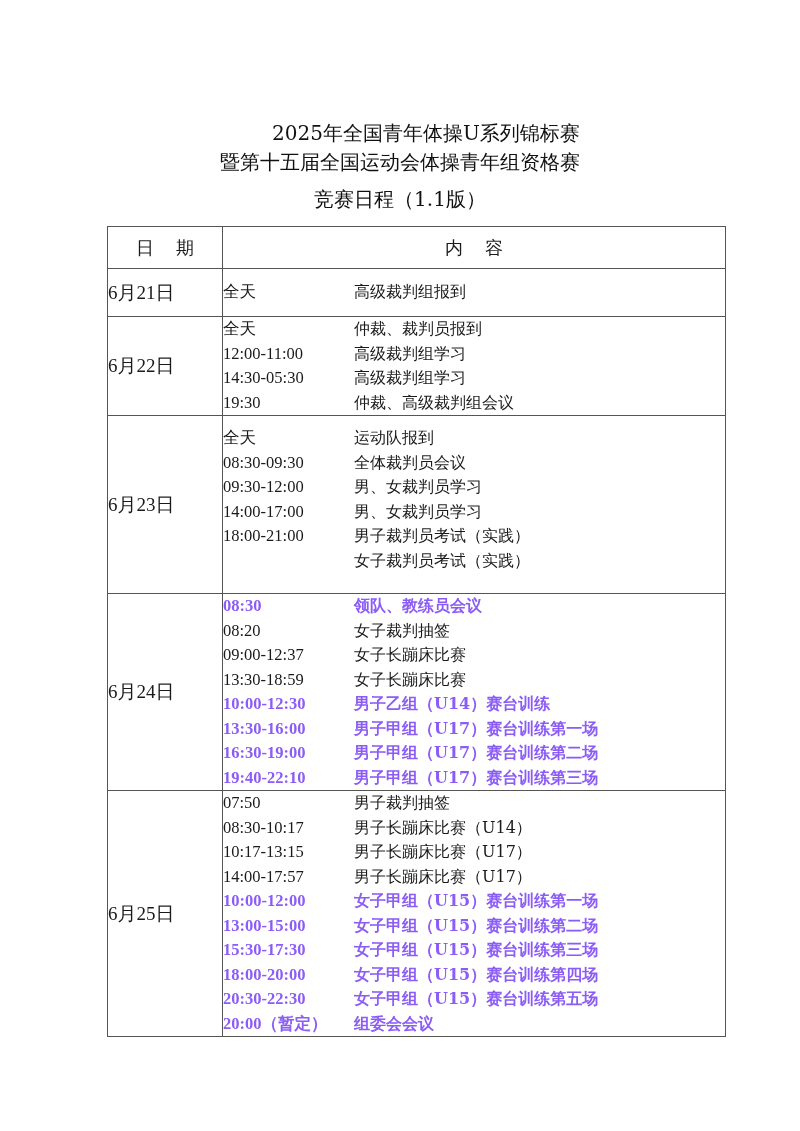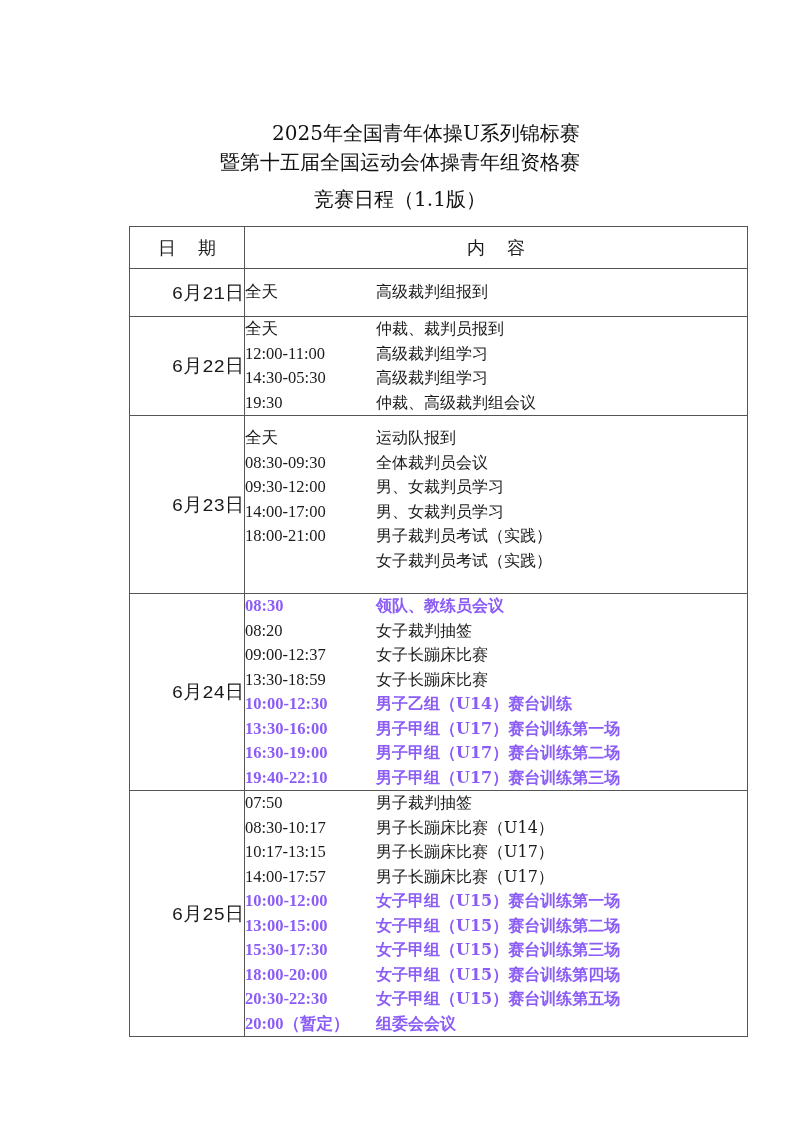--- a/index.html
+++ b/index.html
@@ -3,30 +3,30 @@
 <meta charset="utf-8">
 <style>
   html, body { margin: 0; padding: 0; background: #ffffff; }
   body { width: 800px; height: 1131px; position: relative; overflow: hidden;
          font-family: "DejaVu Serif", "Liberation Serif", serif; color: #1a1a1a; }
   .title { position: absolute; left: 0; width: 800px; text-align: center;
            font-size: 20px; line-height: 24px; color: #111; }
   .t1 { top: 121px; padding-left: 26px; }
   .t2 { top: 150px; }
   .t3 { top: 187px; }
-  table.sched { position: absolute; left: 129px; top: 226px; width: 618px;
+  table.sched { position: absolute; left: 107px; top: 226px; width: 618px;
                 border-collapse: collapse; table-layout: fixed; }
   table.sched td, table.sched th { border: 1.4px solid #555; padding: 0; }
   col.c-date { width: 115px; }
   col.c-content { width: 503px; }
   th { font-weight: normal; font-size: 18px; height: 41px; text-align: center;
        font-family: "DejaVu Sans", "Liberation Sans", sans-serif; letter-spacing: 0; }
   th .sp { display: inline-block; width: 22px; }
-  td.date { text-align: right; vertical-align: middle; font-size: 19px;
-            font-family: Liberation Mono, monospace; }
+  td.date { text-align: left; vertical-align: middle; font-size: 19px;
+            font-family: Liberation Serif, serif; }
   td.content { vertical-align: top; padding: 3px 0 0 8px; }
   .line { display: flex; height: 24.5px; line-height: 24.5px; font-size: 16px;
           white-space: nowrap; }
   .line .time { width: 131px; font-family: "Liberation Serif", "DejaVu Serif", serif; font-size: 16.5px; }
   .line .desc { flex: 1; }
   .line.bold { font-weight: bold; color: #8b5cf6; }
   tr.r1 td { height: 47px; }
   tr.r2 td { height: 97px; }
   tr.r3 td { height: 167px; }
   tr.r4 td { height: 196px; }

